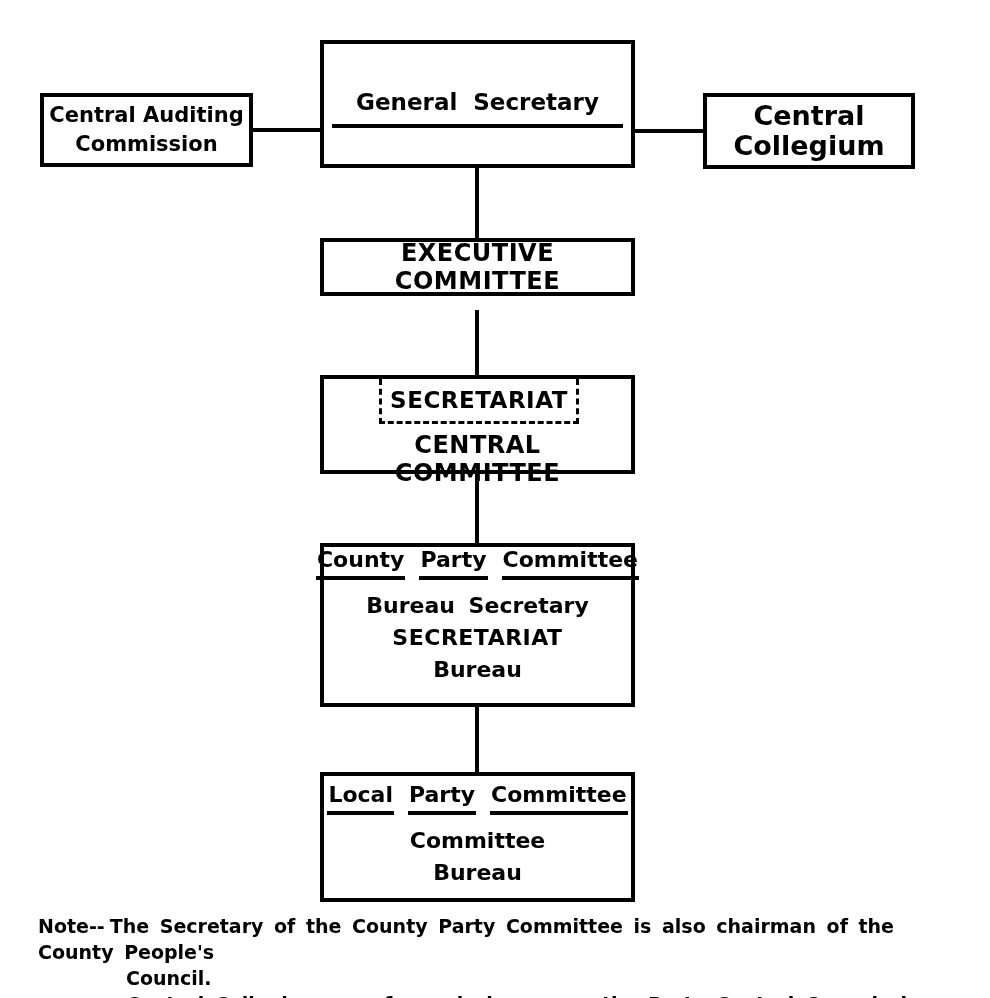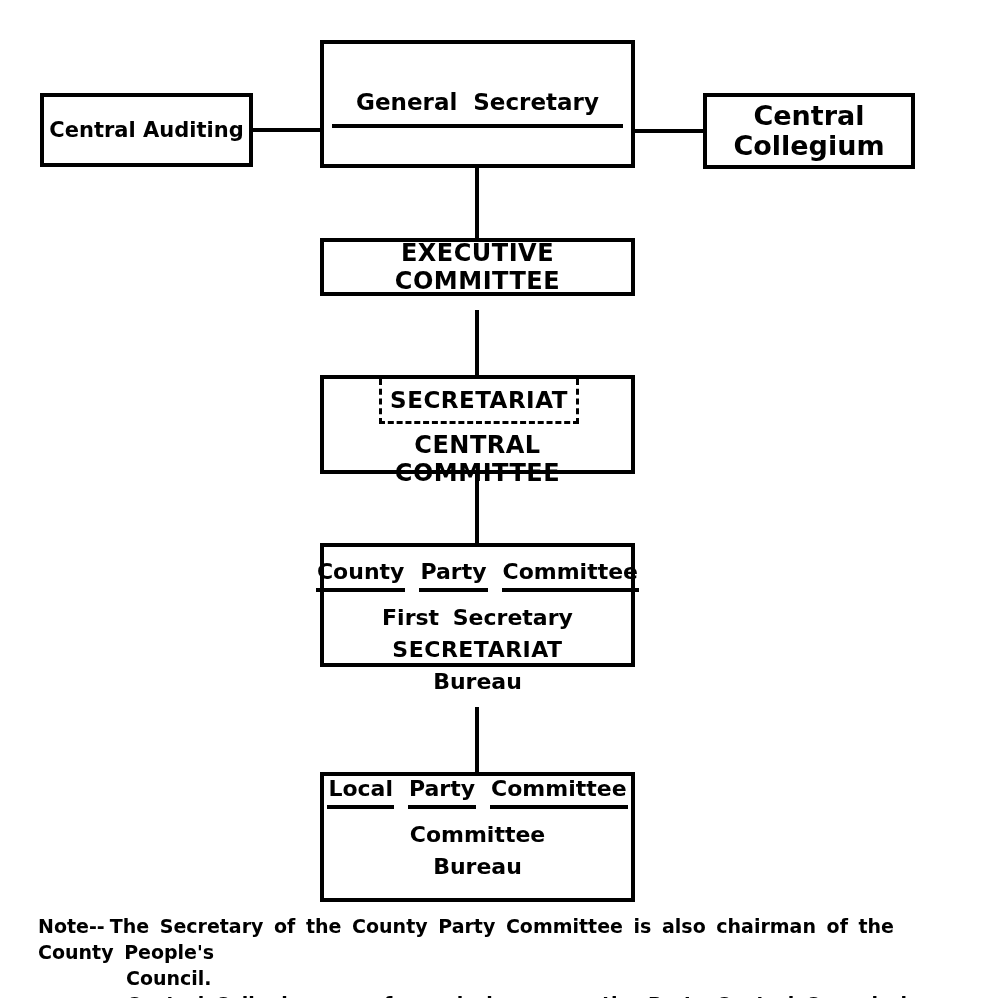--- a/index.html
+++ b/index.html
@@ -84,22 +84,22 @@
     position: absolute;
     left: 0;
     top: 52px;
     width: 100%;
     text-align: center;
     font-size: 24px;
     word-spacing: 12px;
     letter-spacing: 0.5px;
   }
 
-  #county-box { left: 320px; top: 543px; width: 315px; height: 124px; justify-content: flex-start; padding-top: 12px; }
-  #local-box  { left: 320px; top: 772px; width: 315px; height: 130px; justify-content: flex-start; padding-top: 0; }
+  #county-box { left: 320px; top: 543px; width: 315px; height: 164px; justify-content: flex-start; }
+  #local-box  { left: 320px; top: 772px; width: 315px; height: 130px; justify-content: flex-start; padding-top: 6px; }
 
   .box-title { white-space: nowrap; font-size: 22px; }
   .underlined-word {
     display: inline-block;
     border-bottom: 4px solid #000000;
     padding: 0 1px 4px 1px;
     margin: 0 7px;
   }
   .box-lines { margin-top: 10px; font-size: 22px; word-spacing: 6px; }
   .box-line { line-height: 32px; }
@@ -128,20 +128,21 @@
   <div class="vline" style="left:475px; top:310px; height:65px;"></div>
   <div class="vline" style="left:475px; top:474px; height:69px;"></div>
   <div class="vline" style="left:475px; top:707px; height:65px;"></div>
 
   <div class="box" id="presidium-box">
     <div class="compartment-top">General Secretary</div>
   </div>
 
   <div class="box" id="auditing-box">
     <div>Central Auditing</div>
+    <div>Commission</div>
   </div>
 
   <div class="box" id="collegium-box">
     <div>Central</div>
     <div>Collegium</div>
   </div>
 
   <div class="box" id="executive-box">
     <div>EXECUTIVE COMMITTEE</div>
   </div>
@@ -151,21 +152,21 @@
       <span>SECRETARIAT</span>
     </div>
     <div id="central-committee-label">CENTRAL COMMITTEE</div>
   </div>
 
   <div class="box" id="county-box">
     <div class="box-title">
       <span class="underlined-word">County</span><span class="underlined-word">Party</span><span class="underlined-word">Committee</span>
     </div>
     <div class="box-lines">
-      <div class="box-line">First Secretary</div>
+      <div class="box-line">Bureau Secretary</div>
       <div class="box-line caps-line">SECRETARIAT</div>
       <div class="box-line">Bureau</div>
     </div>
   </div>
 
   <div class="box" id="local-box">
     <div class="box-title">
       <span class="underlined-word">Local</span><span class="underlined-word">Party</span><span class="underlined-word">Committee</span>
     </div>
     <div class="box-lines">

